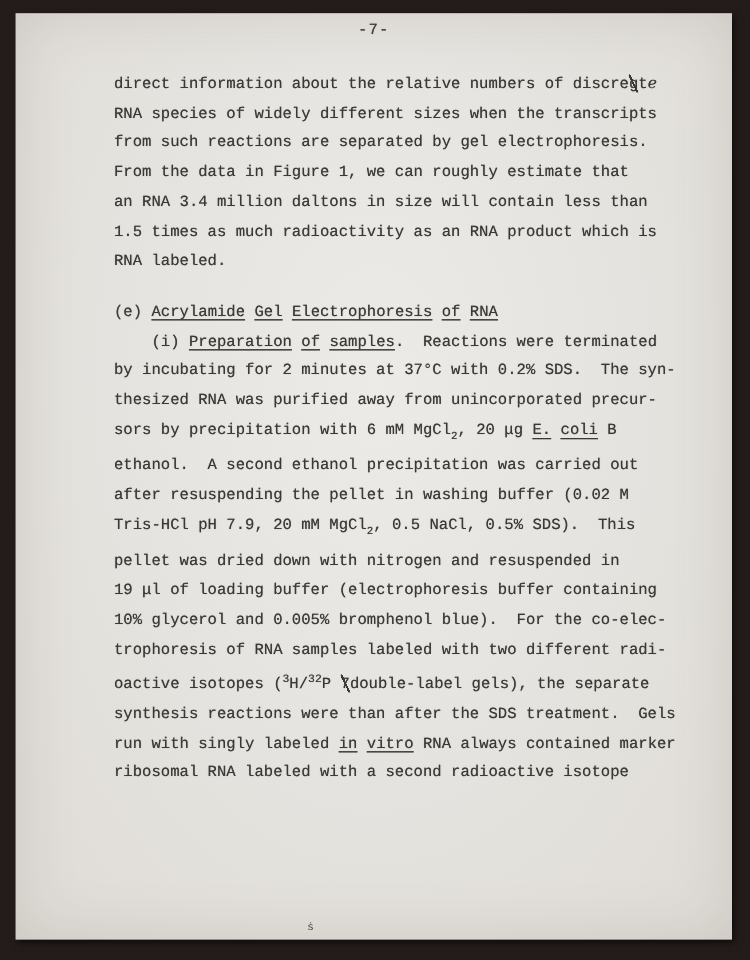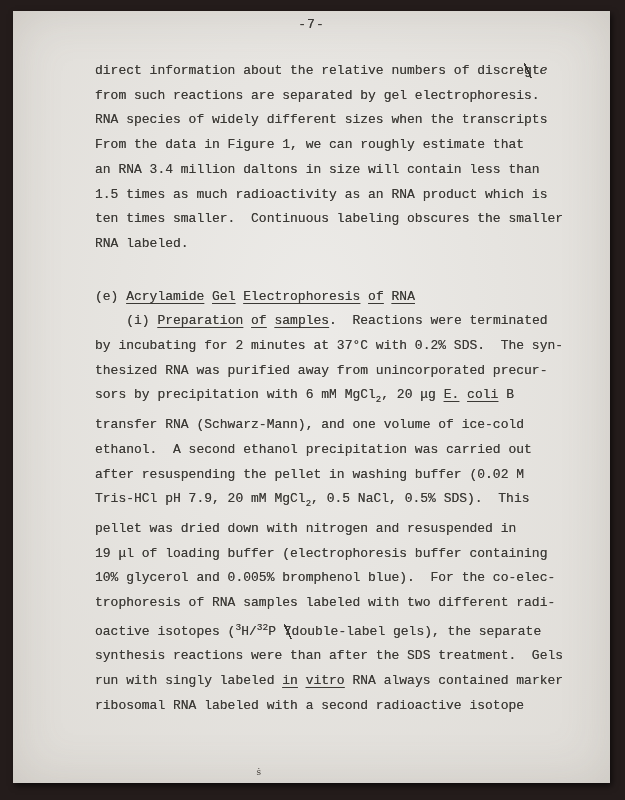--- a/index.html
+++ b/index.html
@@ -57,37 +57,35 @@
 </style>
 </head>
 <body>
 
 <div class="scan">
   <div class="paper">
     <div class="page-number">-7-</div>
     <div class="page-body">
         <div class="para">
           <div class="line"><span>direct information about the relative numbers of discre</span><span class="strike">g</span><span>t</span><span class="hw">e</span></div>
+          <div class="line"><span>RNA species of widely different sizes when the transcripts</span></div>
           <div class="line"><span>from such reactions are separated by gel electrophoresis.</span></div>
-          <div class="line"><span>RNA species of widely different sizes when the transcripts</span></div>
           <div class="line"><span>From the data in Figure 1, we can roughly estimate that</span></div>
           <div class="line"><span>an RNA 3.4 million daltons in size will contain less than</span></div>
           <div class="line"><span>1.5 times as much radioactivity as an RNA product which is</span></div>
-          <div class="line"><span>ten times smaller.  Continuous labeling obscures the smaller</span></div>
           <div class="line"><span>RNA labeled.</span></div>
         </div>
-        <div class="para" style="margin-top: 28px;">
+        <div class="para" style="margin-top: 17px;">
           <div class="line"><span>(e) </span><span class="u">Acrylamide</span><span> </span><span class="u">Gel</span><span> </span><span class="u">Electrophoresis</span><span> </span><span class="u">of</span><span> </span><span class="u">RNA</span></div>
         </div>
         <div class="para">
           <div class="line"><span>    (i) </span><span class="u">Preparation</span><span> </span><span class="u">of</span><span> </span><span class="u">samples</span><span>.  Reactions were terminated</span></div>
           <div class="line"><span>by incubating for 2 minutes at 37°C with 0.2% SDS.  The syn-</span></div>
           <div class="line"><span>thesized RNA was purified away from unincorporated precur-</span></div>
           <div class="line"><span>sors by precipitation with 6 mM MgCl</span><span class="sub">2</span><span>, 20 μg </span><span class="u">E.</span><span> </span><span class="u">coli</span><span> B</span></div>
-          <div class="line"><span>transfer RNA (Schwarz-Mann), and one volume of ice-cold</span></div>
           <div class="line"><span>ethanol.  A second ethanol precipitation was carried out</span></div>
           <div class="line"><span>after resuspending the pellet in washing buffer (0.02 M</span></div>
           <div class="line"><span>Tris-HCl pH 7.9, 20 mM MgCl</span><span class="sub">2</span><span>, 0.5 NaCl, 0.5% SDS).  This</span></div>
           <div class="line"><span>pellet was dried down with nitrogen and resuspended in</span></div>
           <div class="line"><span>19 μl of loading buffer (electrophoresis buffer containing</span></div>
           <div class="line"><span>10% glycerol and 0.005% bromphenol blue).  For the co-elec-</span></div>
           <div class="line"><span>trophoresis of RNA samples labeled with two different radi-</span></div>
           <div class="line"><span>oactive isotopes (</span><span class="sup">3</span><span>H/</span><span class="sup">32</span><span>P </span><span class="strike">7</span><span>double-label gels), the separate</span></div>
           <div class="line"><span>synthesis reactions were than after the SDS treatment.  Gels</span></div>
           <div class="line"><span>run with singly labeled </span><span class="u">in</span><span> </span><span class="u">vitro</span><span> RNA always contained marker</span></div>

